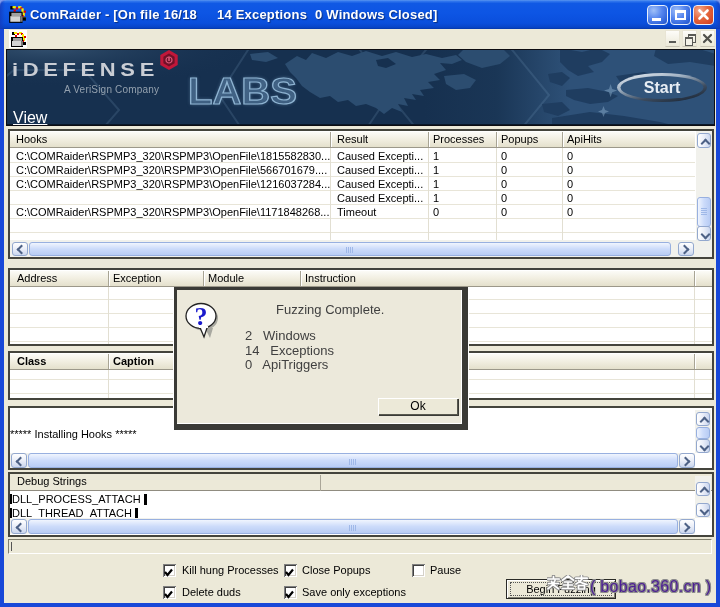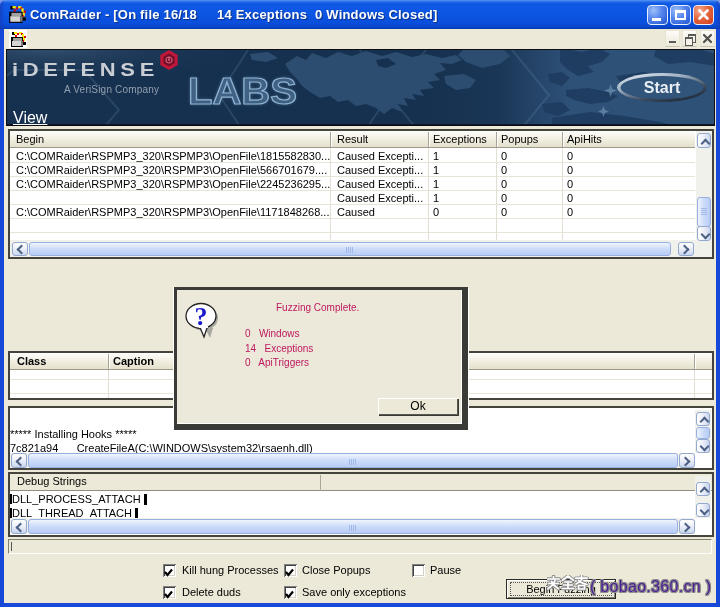--- a/index.html
+++ b/index.html
@@ -62,21 +62,21 @@
 
 .group{background:#fff;border:2px solid #44443C;box-sizing:border-box;}
 .gband{position:absolute;left:0;top:0;right:0;height:17px;background:#ECE9D8;border-bottom:1px solid #908C80;box-sizing:border-box;font-size:11px;color:#000;line-height:15px;padding-left:7px;}
 .logtxt{position:absolute;font-size:11px;color:#000;white-space:pre;}
 
 .cb{position:absolute;width:13px;height:13px;background:#fff;box-shadow:inset 1px 1px 0 #808080,inset -1px -1px 0 #fff,inset 2px 2px 0 #404040,inset -2px -2px 0 #D4D0C8;}
 .cblbl{position:absolute;font-size:11px;color:#000;white-space:nowrap;}
 
 #dlg{left:174px;top:287px;width:294px;height:143px;background:#3A3A36;box-shadow:1px 1px 0 #FFF, -1px 0 0 #FFF;}
 #dlgface{position:absolute;left:3px;top:3px;width:284px;height:133px;background:#ECE9DB;border-right:1px solid #fff;border-bottom:1px solid #fff;}
-.dtext{position:absolute;font-size:10px;color:#be185d;white-space:pre;}
+.dtext{position:absolute;font-size:13px;color:#404040;white-space:pre;}
 #okbtn{position:absolute;left:201px;top:108px;width:80px;height:17px;background:#ECE9D8;box-shadow:inset 1px 1px 0 #FFFFFF,inset -1px -1px 0 #58584E,1px 1px 0 #3A3A36;font-size:12px;text-align:center;line-height:17px;color:#000;}
 
 #fuzzbtn{left:502px;top:550px;width:110px;height:20px;background:#ECE9D8;border:1px solid #2A2A26;box-shadow:inset 1px 1px 0 #fff,inset -1px -1px 0 #808074;font-size:11px;text-align:center;line-height:19px;box-sizing:border-box;}
 #fuzzbtn i{position:absolute;left:3px;top:2px;right:3px;bottom:2px;border:1px dotted #555;font-style:normal;}
 #wmlat{left:590px;top:578px;font-size:16px;line-height:17px;color:#4c1d95;white-space:nowrap;letter-spacing:.3px;
  text-shadow:-1px -1px 0 #8C8C8C,1px -1px 0 #8C8C8C,-1px 1px 0 #8C8C8C,1px 1px 0 #8C8C8C,0 -1px 0 #8C8C8C,0 1px 0 #8C8C8C,-1px 0 0 #8C8C8C,1px 0 0 #8C8C8C;}
 </style>
 </head>
 <body>
 <div id="win">
@@ -225,23 +225,23 @@
     <div class="abs" id="labs">LABS</div>
     <div class="abs" id="viewmenu">View</div>
   </div>
 
   <div class="abs grid" id="grid1" style="left:4px;top:100px;width:706px;height:130px;">
     <div class="ghband" style="right:17px;">
       <div class="ghsep" style="left:320px"></div>
       <div class="ghsep" style="left:418px"></div>
       <div class="ghsep" style="left:486px"></div>
       <div class="ghsep" style="left:552px"></div>
-      <div class="ghtxt" style="left:6px">Begin</div>
+      <div class="ghtxt" style="left:6px">Hooks</div>
       <div class="ghtxt" style="left:327px">Result</div>
-      <div class="ghtxt" style="left:423px">Exceptions</div>
+      <div class="ghtxt" style="left:423px">Processes</div>
       <div class="ghtxt" style="left:491px">Popups</div>
       <div class="ghtxt" style="left:557px">ApiHits</div>
     </div>
 
     <div class="hline" style="left:0;top:31px;width:685px"></div>
     <div class="hline" style="left:0;top:45px;width:685px"></div>
     <div class="hline" style="left:0;top:59px;width:685px"></div>
     <div class="hline" style="left:0;top:73px;width:685px"></div>
     <div class="hline" style="left:0;top:87px;width:685px"></div>
     <div class="hline" style="left:0;top:101px;width:685px"></div>
@@ -253,31 +253,31 @@
     <div class="gcell" style="left:6px;top:19px">C:\COMRaider\RSPMP3_320\RSPMP3\OpenFile\1815582830...</div>
     <div class="gcell" style="left:327px;top:19px">Caused Excepti...</div>
     <div class="gcell" style="left:423px;top:19px">1</div>
     <div class="gcell" style="left:491px;top:19px">0</div>
     <div class="gcell" style="left:557px;top:19px">0</div>
     <div class="gcell" style="left:6px;top:33px">C:\COMRaider\RSPMP3_320\RSPMP3\OpenFile\566701679....</div>
     <div class="gcell" style="left:327px;top:33px">Caused Excepti...</div>
     <div class="gcell" style="left:423px;top:33px">1</div>
     <div class="gcell" style="left:491px;top:33px">0</div>
     <div class="gcell" style="left:557px;top:33px">0</div>
-    <div class="gcell" style="left:6px;top:47px">C:\COMRaider\RSPMP3_320\RSPMP3\OpenFile\2245236295...</div>
+    <div class="gcell" style="left:6px;top:47px">C:\COMRaider\RSPMP3_320\RSPMP3\OpenFile\1216037284...</div>
     <div class="gcell" style="left:327px;top:47px">Caused Excepti...</div>
     <div class="gcell" style="left:423px;top:47px">1</div>
     <div class="gcell" style="left:491px;top:47px">0</div>
     <div class="gcell" style="left:557px;top:47px">0</div>
     <div class="gcell" style="left:327px;top:61px">Caused Excepti...</div>
     <div class="gcell" style="left:423px;top:61px">1</div>
     <div class="gcell" style="left:491px;top:61px">0</div>
     <div class="gcell" style="left:557px;top:61px">0</div>
     <div class="gcell" style="left:6px;top:75px">C:\COMRaider\RSPMP3_320\RSPMP3\OpenFile\1171848268...</div>
-    <div class="gcell" style="left:327px;top:75px">Caused</div>
+    <div class="gcell" style="left:327px;top:75px">Timeout</div>
     <div class="gcell" style="left:423px;top:75px">0</div>
     <div class="gcell" style="left:491px;top:75px">0</div>
     <div class="gcell" style="left:557px;top:75px">0</div>
 
     <div class="sbtrack" style="left:686px;top:0;width:16px;height:126px"></div>
     <div class="sbtnv" style="left:687px;top:2px;height:15px;width:14px">
           <span class="chup" style="top:6px"></span>
         </div>
     <div class="thumbv" style="left:687px;top:66px;height:30px">
           <span class="gripv"></span>
@@ -291,38 +291,55 @@
           <span class="chlt"></span>
         </div>
     <div class="thumbh" style="left:19px;top:111px;width:642px">
           <span class="griph"></span>
         </div>
     <div class="sbtn" style="left:668px;top:111px;">
           <span class="chrt"></span>
         </div>
   </div>
 
+  <div class="abs grid" id="grid2" style="left:4px;top:239px;width:706px;height:78px;">
+    <div class="ghband">
+      <div class="ghsep" style="left:98px"></div>
+      <div class="ghsep" style="left:193px"></div>
+      <div class="ghsep" style="left:290px"></div>
+      <div class="ghsep" style="left:684px"></div>
+      <div class="ghtxt" style="left:7px">Address</div>
+      <div class="ghtxt" style="left:103px">Exception</div>
+      <div class="ghtxt" style="left:198px">Module</div>
+      <div class="ghtxt" style="left:295px">Instruction</div>
+    </div>
+    <div class="hline" style="left:0;top:29px;width:702px"></div>
+    <div class="hline" style="left:0;top:43px;width:702px"></div>
+    <div class="hline" style="left:0;top:57px;width:702px"></div>
+    <div class="hline" style="left:0;top:71px;width:702px"></div>
+    <div class="vline" style="left:98px;top:17px;height:57px"></div>
+    <div class="vline" style="left:684px;top:17px;height:57px"></div>
+  </div>
 
   <div class="abs grid" id="grid3" style="left:4px;top:322px;width:706px;height:49px;font-weight:bold;">
     <div class="ghband">
       <div class="ghsep" style="left:98px"></div>
       <div class="ghsep" style="left:684px"></div>
       <div class="ghtxt" style="left:7px">Class</div>
       <div class="ghtxt" style="left:103px">Caption</div>
     </div>
     <div class="hline" style="left:0;top:26px;width:702px"></div>
     <div class="hline" style="left:0;top:40px;width:702px"></div>
     <div class="vline" style="left:98px;top:17px;height:28px"></div>
     <div class="vline" style="left:684px;top:17px;height:28px"></div>
   </div>
 
   <div class="abs group" id="apigroup" style="left:4px;top:377px;width:706px;height:64px;">
         <div style="position:absolute;left:310px;top:1px;width:1px;height:16px;background:#AAA698"></div>
     <div class="logtxt" style="left:0;top:20px">***** Installing Hooks *****</div>
-    <div class="logtxt" style="left:0;top:34px">7c821a94      CreateFileA(C:\WINDOWS\system32\rsaenh.dll)</div>
     <div class="sbtrack" style="left:685px;top:2px;width:16px;height:43px"></div>
     <div class="sbtnv" style="left:686px;top:4px;height:14px;width:14px">
           <span class="chup" style="top:5px"></span>
         </div>
     <div class="thumbv" style="left:686px;top:19px;height:12px"></div>
     <div class="sbtnv" style="left:686px;top:31px;height:14px;width:14px">
           <span class="chdn" style="top:3px"></span>
         </div>
     <div class="sbtrack" style="left:0;top:45px;width:685px;height:15px"></div>
     <div class="sbtn" style="left:1px;top:45px;height:15px">
@@ -389,21 +406,21 @@
   <div id="dlgface">
     <div class="dtext" style="left:99px;top:12px">Fuzzing Complete.</div>
     <svg style="position:absolute;left:8px;top:12px" width="38" height="42" viewBox="0 0 38 42">
       <ellipse cx="18" cy="16" rx="15" ry="12.5" fill="#A8A8A0"></ellipse>
       <path d="M20 26 L25 36 L28 26 Z" fill="#A8A8A0"></path>
       <ellipse cx="16" cy="14" rx="15" ry="12.5" fill="#fff" stroke="#222" stroke-width="1.3"></ellipse>
       <path d="M15 25.5 L19 35 L22.5 24.5 Z" fill="#fff" stroke="#222" stroke-width="1.3"></path>
       <path d="M14 24 L23 24 L23 26 L14 26 Z" fill="#fff"></path>
       <text x="16" y="23" text-anchor="middle" font-family="Liberation Serif" font-size="26" font-weight="bold" fill="#1A1ACC">?</text>
     </svg>
-    <div class="dtext" style="left:68px;top:38px">0   Windows</div>
+    <div class="dtext" style="left:68px;top:38px">2   Windows</div>
     <div class="dtext" style="left:68px;top:53px">14   Exceptions</div>
     <div class="dtext" style="left:68px;top:67px">0   ApiTriggers</div>
     <div id="okbtn">Ok</div>
   </div>
  </div>
  <svg class="abs" style="left:547px;top:575px" width="42" height="16" viewBox="0 0 42 16">
   <g fill="none" stroke="#8C8C8C" stroke-width="3.6" stroke-linecap="round">
    <path d="M6.5,1.5 L6.5,3 M0.8,4 H12.2 M1.5,8.5 H11.5 M8,5.5 C6,10 4,12 1,13.8 M4.5,6.5 C6,9.5 8.5,12 11.5,13.8"></path>
    <path d="M21,1 L15.5,5.2 M21,1 L26.5,5.2 M17.5,7 H24.5 M16.5,10 H25.5 M15.3,13.5 H26.7 M21,7 V13.5"></path>
    <path d="M34.5,0.8 V2 M28.8,3.2 H40.2 M35.5,3.4 C34,6 31.5,8 29,9 M31.5,5.5 C33.5,7.5 37,9 40,9.5 M31.5,10.5 H37.5 V14 H31.5 Z"></path>

